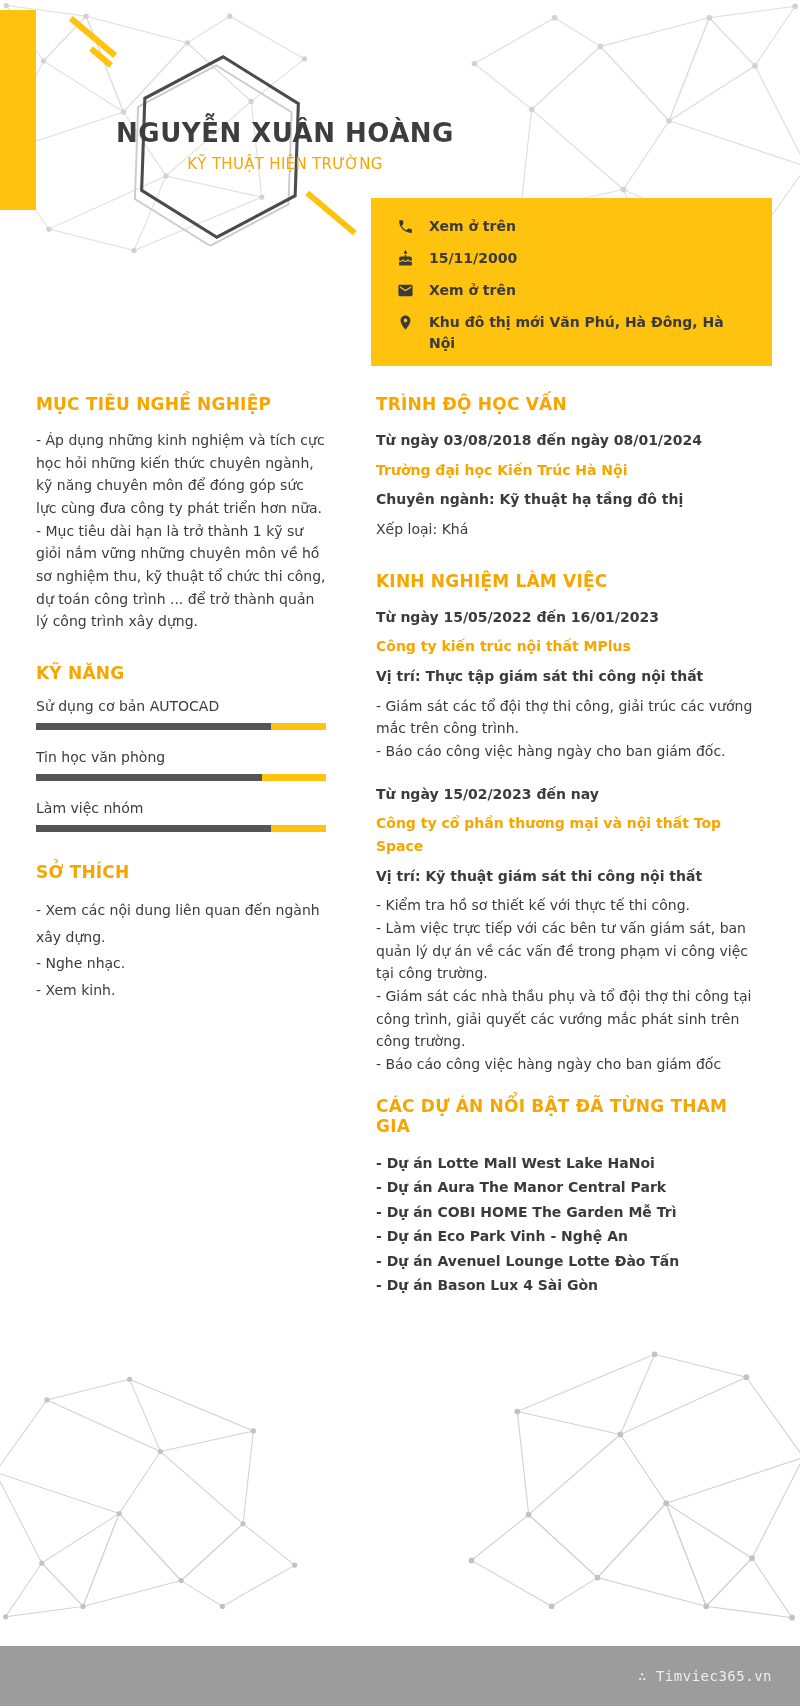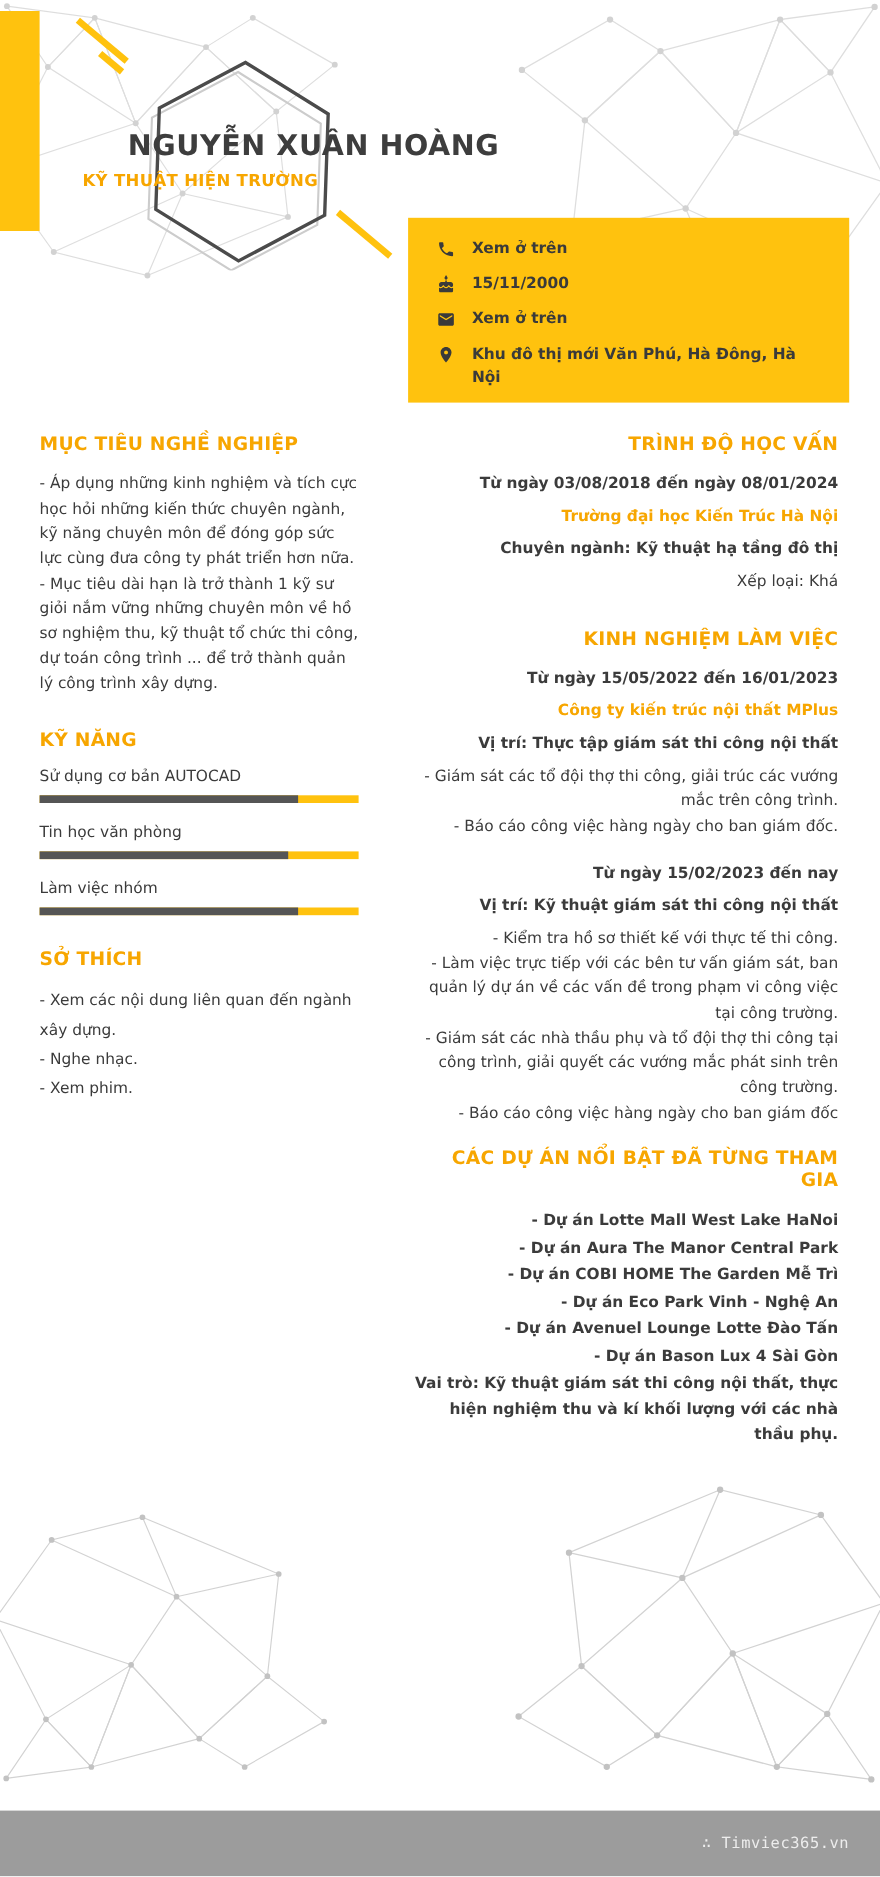--- a/index.html
+++ b/index.html
@@ -22,31 +22,31 @@
   .mesh-br{right:-15px;bottom:55px;width:355px;height:330px;opacity:.95;transform:scale(-1,-1);}
   .accent-bar-left{position:absolute;left:0;top:10px;width:36px;height:200px;background:var(--accent);z-index:2;}
   .dash{position:absolute;background:var(--accent);height:6px;z-index:2;}
   .dash-top{left:64px;top:34px;width:58px;transform:rotate(40deg);}
   .dash-top2{left:88px;top:54px;width:26px;transform:rotate(40deg);}
   .dash-bottom{left:300px;top:210px;width:62px;transform:rotate(40deg);}
   .hex-wrap{position:absolute;left:124px;top:48px;width:192px;height:198px;z-index:1;}
   
   .name-block{position:absolute;left:75px;top:118px;width:420px;text-align:center;z-index:3;}
   .name-block h1{margin:0;font-size:26px;font-weight:bold;color:#3d3d3d;letter-spacing:.5px;}
-  .job-title{margin-top:7px;text-align:left;font-size:15px;font-weight:bold;color:var(--heading);letter-spacing:.3px;}
+  .job-title{margin-top:7px;text-align:center;font-size:15px;font-weight:normal;color:var(--heading);letter-spacing:.3px;}
   .contact-box{
     position:absolute;left:355px;top:198px;width:401px;min-height:168px;background:var(--accent);
     box-sizing:border-box;padding:18px 22px 3px 26px;z-index:2;display:flex;flex-direction:column;gap:11px;margin-left:16px;
   }
   .contact-row{display:flex;align-items:flex-start;gap:15px;font-size:14px;font-weight:bold;color:#3a3a3a;line-height:1.5;}
   .contact-row svg{flex:none;margin-top:2px;}
   
   .main{position:absolute;top:394px;left:0;width:800px;box-sizing:border-box;padding:0 38px 0 36px;display:flex;gap:50px;z-index:3;}
   .col-left{width:290px;flex:none;}
-  .col-right{flex:1;min-width:0;text-align:right;}
+  .col-right{flex:1;min-width:0;}
   .section{margin-bottom:30px;}
   .section.tight{margin-bottom:14px;}
   .section-heading{font-size:17px;font-weight:bold;color:var(--heading);margin:0 0 15px 0;letter-spacing:.2px;}
   .para{font-size:14px;line-height:1.62;margin:0;}
   .skill{margin-bottom:19px;}
   .skill-label{font-size:14px;margin:0 0 9px 0;}
   .skill-bar{height:7px;background:var(--accent);}
   .skill-fill{height:100%;background:var(--bar-fill);}
   .hobby{font-size:14px;line-height:1.9;}
   .line{font-size:14px;line-height:1.62;margin:0 0 7px 0;}
@@ -186,21 +186,21 @@
           <div class="skill-bar">
               <div class="skill-fill" style="width: 81%;"></div>
             </div>
         </div>
       </div>
 
       <div class="section">
         <h2 class="section-heading">SỞ THÍCH</h2>
         <div class="hobby">- Xem các nội dung liên quan đến ngành xây dựng.</div>
         <div class="hobby">- Nghe nhạc.</div>
-        <div class="hobby">- Xem phim.</div>
+        <div class="hobby">- Xem kinh.</div>
       </div>
 
     </div>
 
     <div class="col-right">
 
       <div class="section">
         <h2 class="section-heading">TRÌNH ĐỘ HỌC VẤN</h2>
         <p class="line b">Từ ngày 03/08/2018 đến ngày 08/01/2024</p>
         <p class="line company">Trường đại học Kiến Trúc Hà Nội</p>
@@ -214,37 +214,37 @@
         <div class="job">
           <p class="line b">Từ ngày 15/05/2022 đến 16/01/2023</p>
           <p class="line company">Công ty kiến trúc nội thất MPlus</p>
           <p class="line b">Vị trí: Thực tập giám sát thi công nội thất</p>
           <div class="duty">- Giám sát các tổ đội thợ thi công, giải trúc các vướng mắc trên công trình.</div>
           <div class="duty">- Báo cáo công việc hàng ngày cho ban giám đốc.</div>
         </div>
 
         <div class="job">
           <p class="line b">Từ ngày 15/02/2023 đến nay</p>
+          <p class="line company">Công ty cổ phần thương mại và nội thất Top Space</p>
           <p class="line b">Vị trí: Kỹ thuật giám sát thi công nội thất</p>
           <div class="duty">- Kiểm tra hồ sơ thiết kế với thực tế thi công.</div>
           <div class="duty">- Làm việc trực tiếp với các bên tư vấn giám sát, ban quản lý dự án về các vấn đề trong phạm vi công việc tại công trường.</div>
           <div class="duty">- Giám sát các nhà thầu phụ và tổ đội thợ thi công tại công trình, giải quyết các vướng mắc phát sinh trên công trường.</div>
           <div class="duty">- Báo cáo công việc hàng ngày cho ban giám đốc</div>
         </div>
       </div>
 
       <div class="section">
         <h2 class="section-heading" style="">CÁC DỰ ÁN NỔI BẬT ĐÃ TỪNG THAM GIA</h2>
         <div class="project-item">- Dự án Lotte Mall West Lake HaNoi</div>
         <div class="project-item">- Dự án Aura The Manor Central Park</div>
         <div class="project-item">- Dự án COBI HOME The Garden Mễ Trì</div>
         <div class="project-item">- Dự án Eco Park Vinh - Nghệ An</div>
         <div class="project-item">- Dự án Avenuel Lounge Lotte Đào Tấn</div>
         <div class="project-item">- Dự án Bason Lux 4 Sài Gòn</div>
-        <div class="project-role">Vai trò: Kỹ thuật giám sát thi công nội thất, thực hiện nghiệm thu và kí khối lượng với các nhà thầu phụ.</div>
       </div>
 
     </div>
   </div>
 
   <div class="footer">
     <span class="watermark">∴ Timviec365.vn</span>
   </div>
 
 </div>

